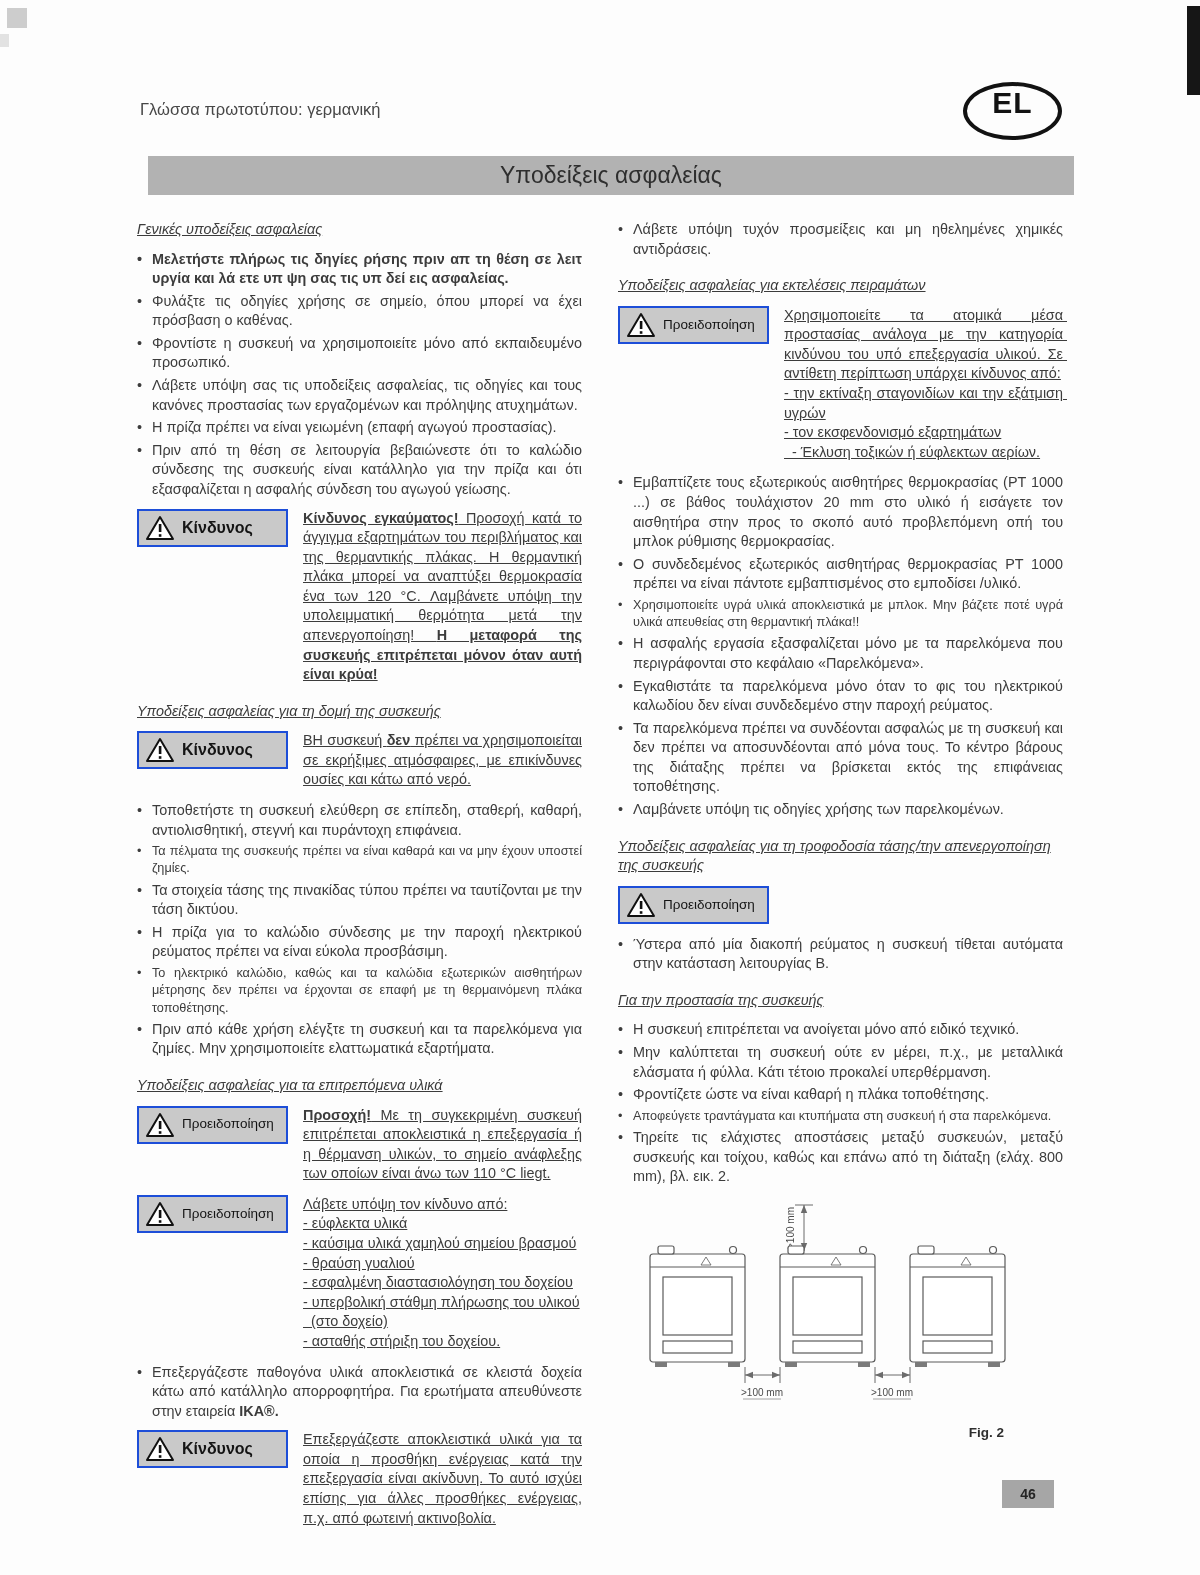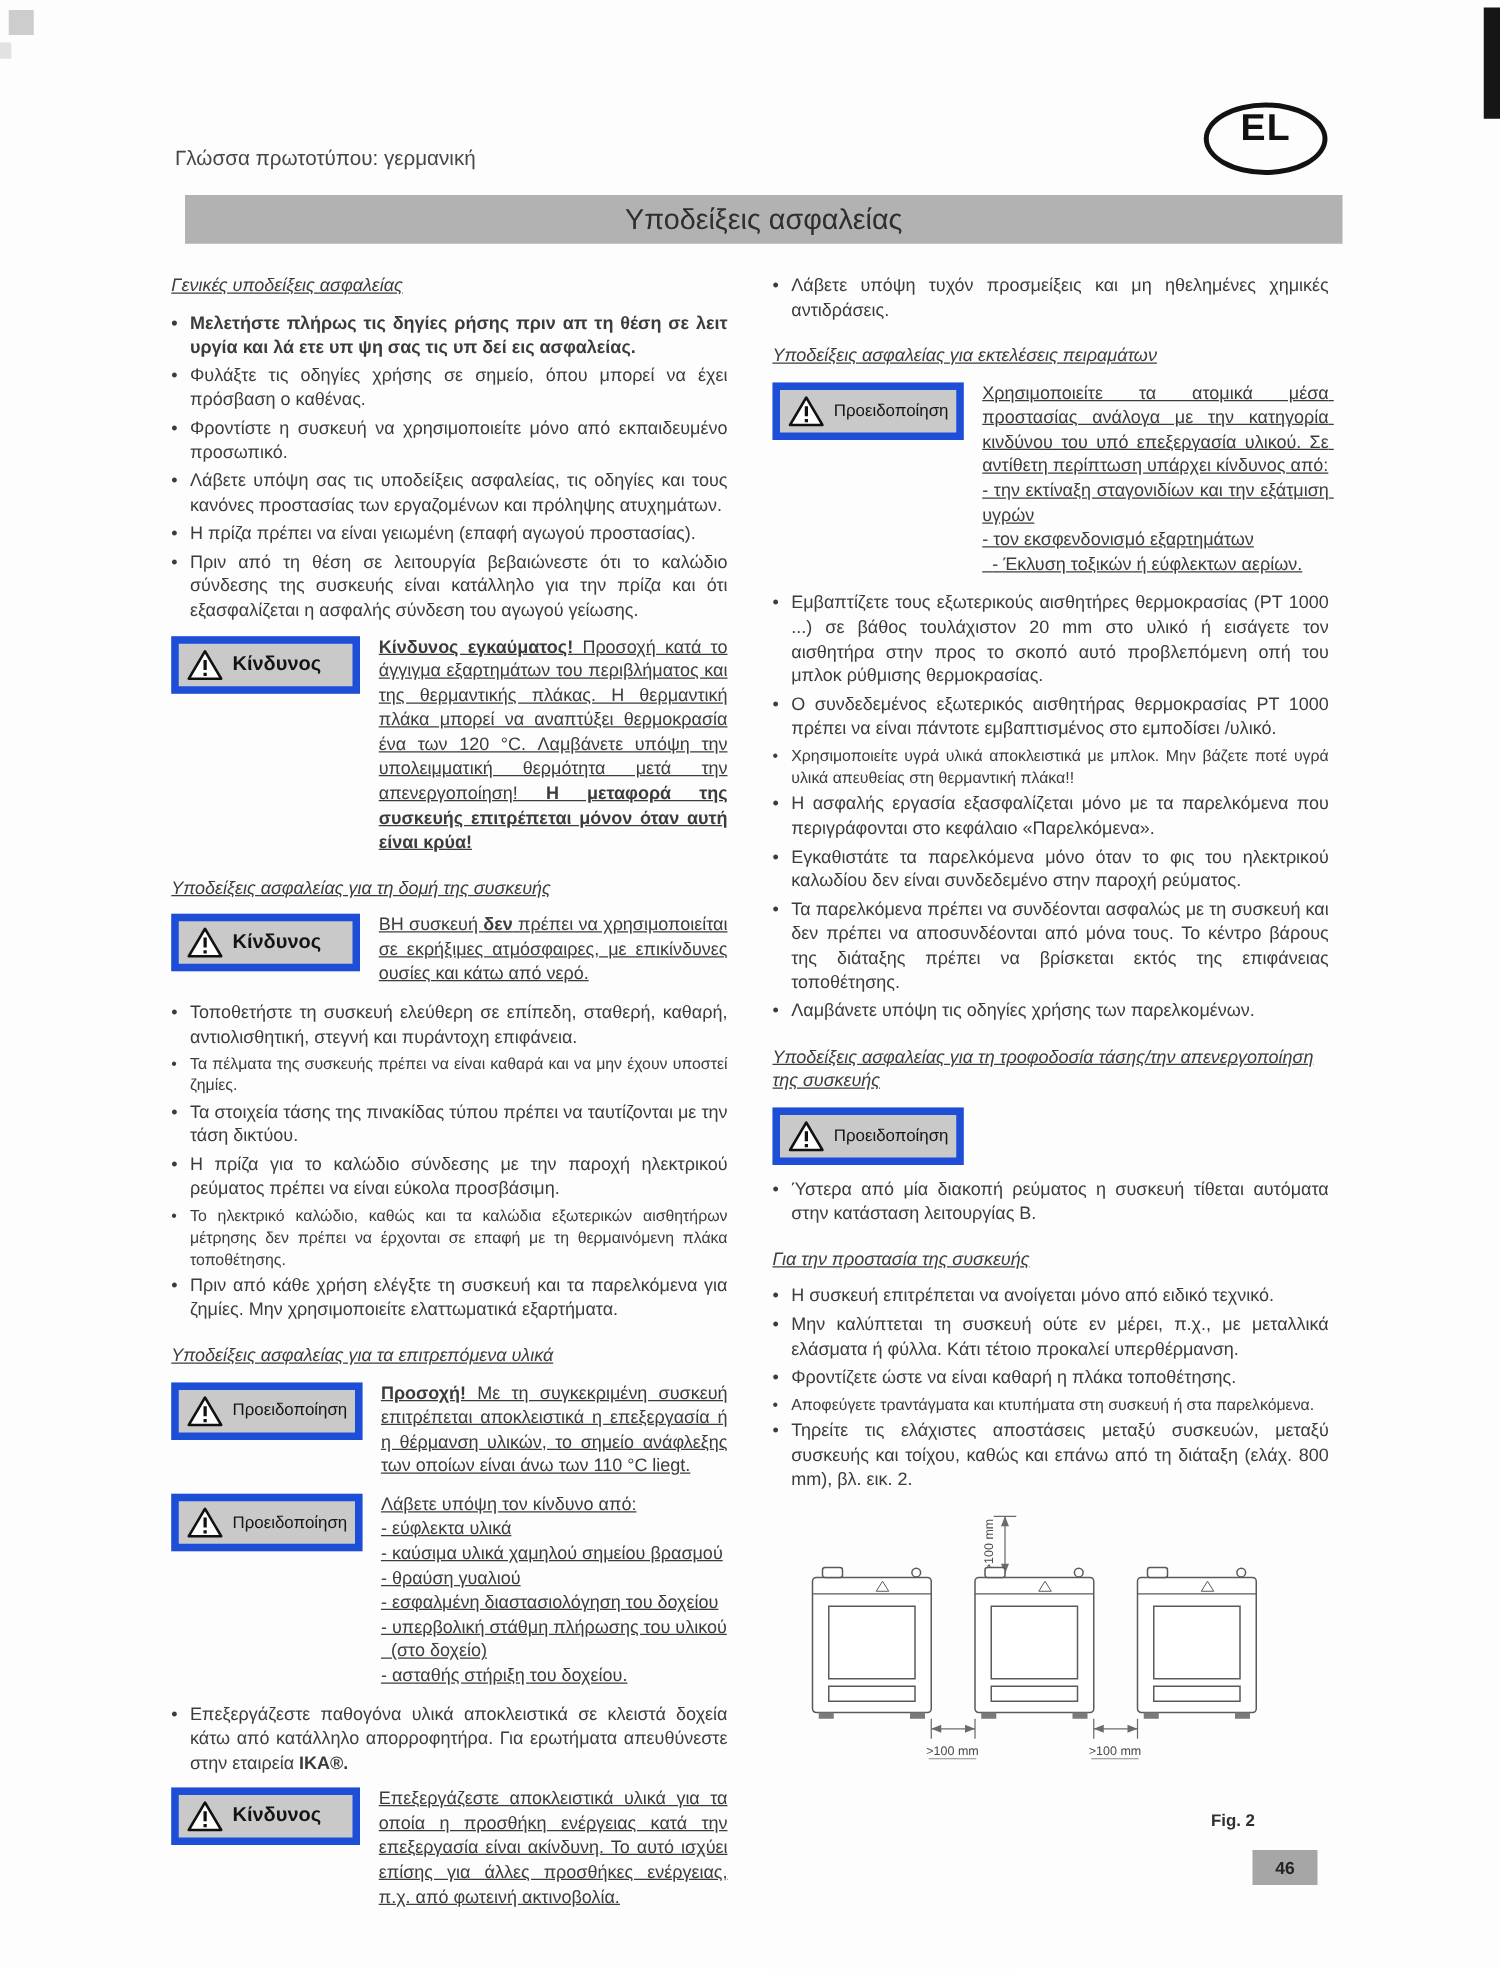--- a/index.html
+++ b/index.html
@@ -4,50 +4,50 @@
 <style>
   * { margin:0; padding:0; box-sizing:border-box; }
   html,body { background:#ffffff; }
   body { width:1200px; font-family:"Liberation Sans","DejaVu Sans",sans-serif; }
   .page { position:relative; width:1200px; height:1575px; background:#fdfdfd; color:#3c3c3c; overflow:hidden; }
 
   .mark-tl { position:absolute; left:7px; top:8px; width:20px; height:20px; background:#cdcdcd; }
   .mark-left2 { position:absolute; left:0; top:34px; width:9px; height:13px; background:#e2e2e2; }
   .mark-right { position:absolute; right:0; top:6px; width:13px; height:89px; background:#161616; }
 
-  .lang-note { position:absolute; left:140px; top:100px; font-size:16.5px; color:#474747;margin-top:18px; }
+  .lang-note { position:absolute; left:140px; top:100px; font-size:16.5px; color:#474747; }
   .el-badge { position:absolute; left:963px; top:82px; width:99px; height:58px; border:4px solid #121212; border-radius:50%; display:flex; align-items:flex-start; justify-content:center; }
   .el-badge span { font-size:30px; font-weight:bold; color:#121212; letter-spacing:1px; }
 
   .title-bar { position:absolute; left:148px; top:156px; width:926px; height:39px; background:#b2b2b2; display:flex; align-items:center; justify-content:center; }
   .title-bar span { font-size:23px; color:#2e2e2e; }
 
   .columns { position:absolute; left:137px; top:220px; width:926px; display:flex; gap:36px; }
   .col { width:445px; font-size:14.4px; line-height:1.36; text-align:justify; }
 
   .sec-heading { font-style:italic; text-decoration:underline; margin:17px 0 10px; text-align:left; }
   .sec-heading.first { margin-top:0; }
 
   .bullet { display:flex; margin-bottom:3px; }
   .bullet .dot { flex:0 0 15px; }
   .bullet .txt { flex:1; }
   .bullet.bold { font-weight:bold; }
   .bullet.small { font-size:12.7px; }
 
   .warn-row { display:flex; gap:15px; margin:9px 0 11px; align-items:flex-start; }
-  .sign { flex:0 0 151px; min-height:38px; border:6px solid #1d4ed8; background:#c9c9c9; display:flex; align-items:center; gap:7px; padding:4px 6px; }
+  .sign { flex:0 0 151px; min-height:38px; border:2px solid #1d4ed8; background:#c9c9c9; display:flex; align-items:center; gap:7px; padding:4px 6px; }
   .sign .tri { width:30px; height:26px; flex:0 0 30px; display:block; }
   .sign .lbl { font-weight:bold; font-size:16px; color:#141414; white-space:nowrap; }
   .sign.warning .lbl { font-weight:normal; font-size:13.5px; }
   .warn-text { flex:1;text-decoration:underline; }
   .prewrap { white-space:pre-wrap; }
 
   .fig-wrap { position:relative; margin:12px 0 0 26px; width:382px; }
   .fig-svg { display:block; width:382px; height:225px; }
-  .fig-caption { text-align:right; padding-right:22px; font-weight:bold; font-size:13.5px; color:#2f2f2f; margin-top:16px; }
+  .fig-caption { text-align:right; padding-right:22px; font-weight:bold; font-size:13.5px; color:#2f2f2f; margin-top:0; }
 
   .page-number { position:absolute; left:1002px; top:1480px; width:52px; height:28px; background:#a6a6a6; display:flex; align-items:center; justify-content:center; font-size:14px; font-weight:bold; color:#242424; }
 </style>
 </head>
 <body>
 
 <div class="page">
 
   <div class="mark-tl"></div>
   <div class="mark-left2"></div>

